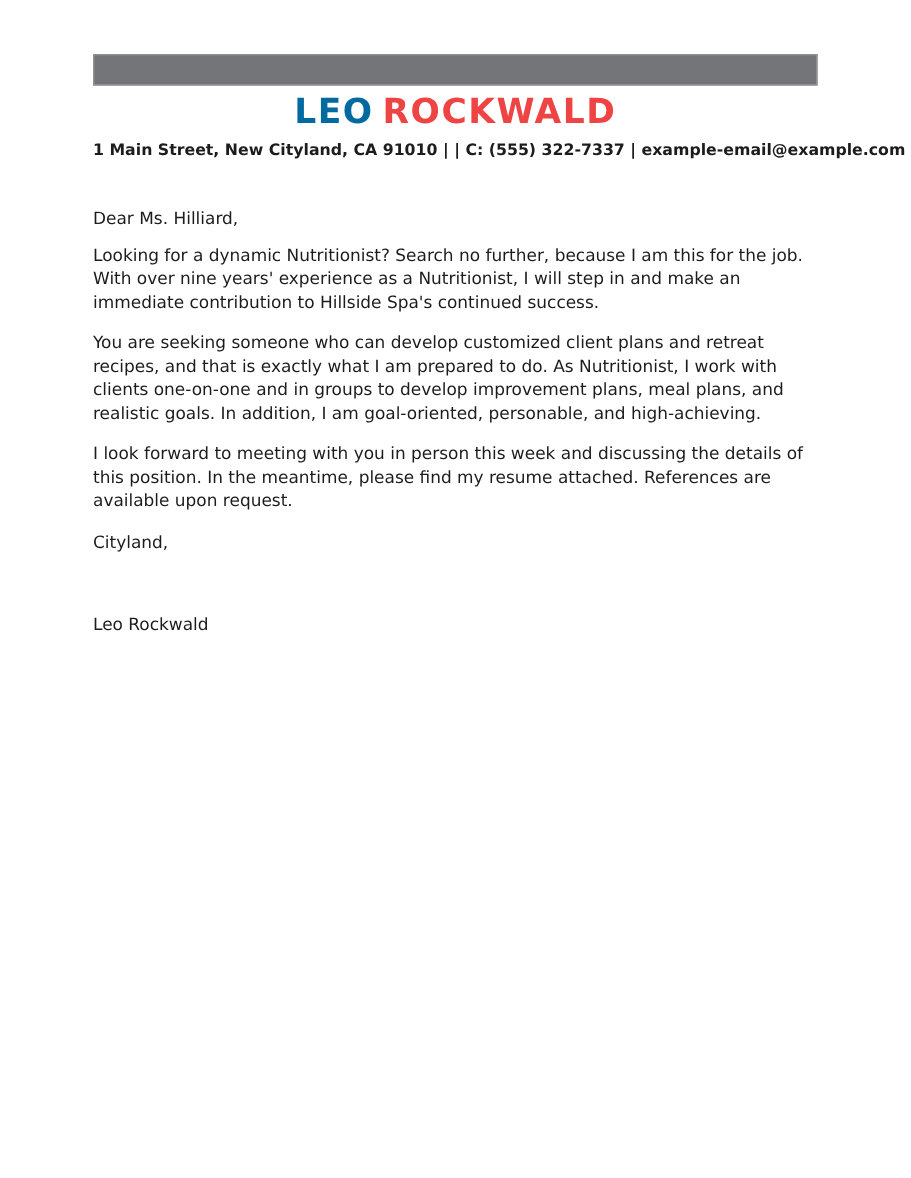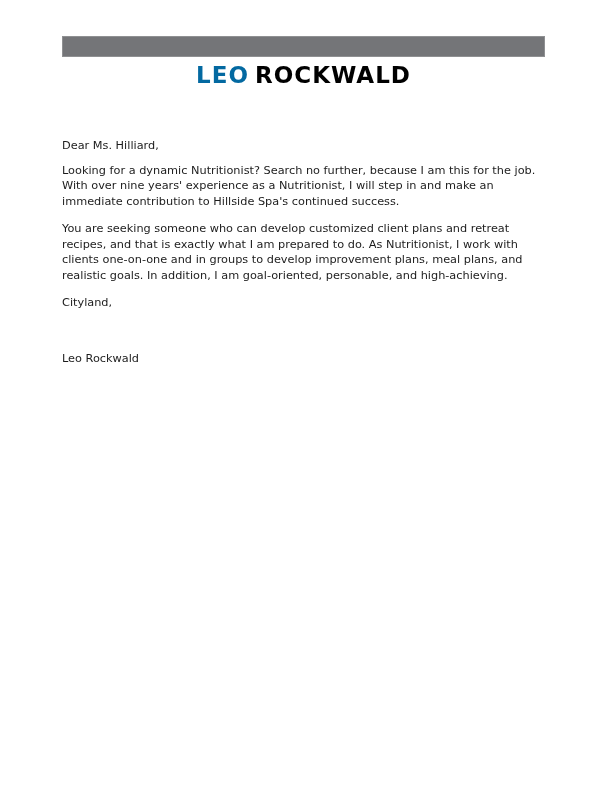--- a/index.html
+++ b/index.html
@@ -33,21 +33,21 @@
     text-align: center;
   }
   .applicant-name {
     font-size: 23px;
     font-weight: bold;
     letter-spacing: 1px;
     line-height: 30px;
     white-space: nowrap;
   }
   .applicant-name .first { color: #0369a1; }
-  .applicant-name .last  { color: #000000; margin-left: 6px; }
+  .applicant-name .last  { color: #ef4444; margin-left: 6px; }
   .contact-line {
     margin-top: 4px;
     font-size: 10.5px;
     font-weight: bold;
     color: #1c1c1c;
     white-space: nowrap;
   }
   .letter-body {
     position: absolute;
     left: 62px;
@@ -65,23 +65,25 @@
 </style>
 </head>
 <body>
 
 <div class="page">
 
   <div class="top-bar"></div>
 
   <header class="letterhead">
     <h1 class="applicant-name"><span class="first">LEO</span><span class="last">ROCKWALD</span></h1>
+    <div class="contact-line">1 Main Street, New Cityland, CA 91010 | | C: (555) 322-7337 | example-email@example.com</div>
   </header>
 
   <main class="letter-body">
     <p class="salutation">Dear Ms. Hilliard,</p>
     <p>Looking for a dynamic Nutritionist? Search no further, because I am this for the job. With over nine years' experience as a Nutritionist, I will step in and make an immediate contribution to Hillside Spa's continued success.</p>
     <p>You are seeking someone who can develop customized client plans and retreat recipes, and that is exactly what I am prepared to do. As Nutritionist, I work with clients one-on-one and in groups to develop improvement plans, meal plans, and realistic goals. In addition, I am goal-oriented, personable, and high-achieving.</p>
+    <p>I look forward to meeting with you in person this week and discussing the details of this position. In the meantime, please find my resume attached. References are available upon request.</p>
     <p class="closing">Cityland,</p>
     <p class="signature">Leo Rockwald</p>
   </main>
 
 </div>
 
 </body></html>

